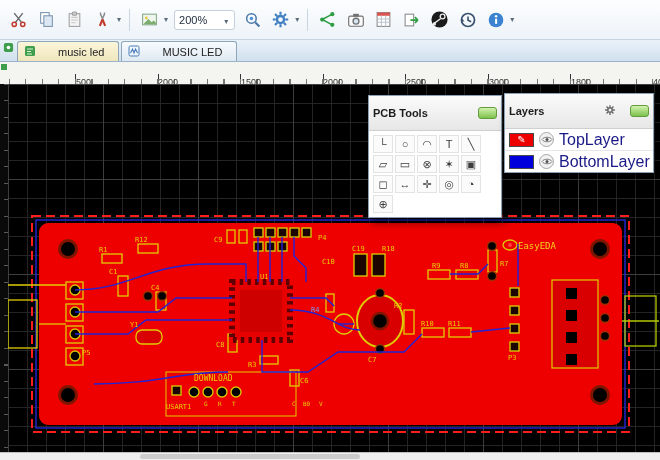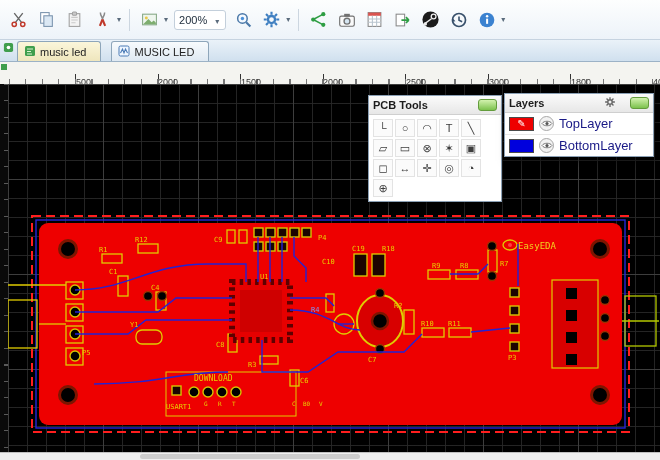--- a/index.html
+++ b/index.html
@@ -8,30 +8,30 @@
 
   
   .toolbar{position:absolute;top:0;left:0;width:660px;height:40px;box-sizing:border-box;
            background:linear-gradient(#fdfefe,#edf3f9);border-bottom:1px solid #c6d3e0;
            display:flex;align-items:center;padding:0 5px;gap:1px;}
   .tbtn{width:27px;height:27px;display:flex;align-items:center;justify-content:center;
         border-radius:3px;flex:0 0 auto;}
   .tbtn svg{display:block;}
   .caret{font-size:8px;color:#5a6b7c;margin:0 2px 0 0;flex:0 0 auto;}
   .sep{width:1px;height:22px;background:#ccd6e0;margin:0 5px;flex:0 0 auto;}
-  .zoom-select{display:flex;align-items:flex-end;gap:8px;font-size:11px;color:#1c2b3a;
+  .zoom-select{display:flex;align-items:flex-end;gap:17px;font-size:11px;color:#1c2b3a;
                padding:3px 4px;border:1px solid #c3cfdb;border-radius:3px;background:#fff;margin:0 3px;}
 
   
   .tabbar{position:absolute;top:40px;left:0;width:660px;height:22px;box-sizing:border-box;
           background:linear-gradient(#eaf2f9,#d0e0ee);border-bottom:1px solid #9cb2c6;
           display:flex;align-items:flex-end;padding-left:2px;}
   .proj-icon{margin:0 3px 4px 1px;}
-  .tab{height:19px;display:flex;align-items:center;gap:4px;padding:0 14px 0 6px;font-size:11px;
-       color:#222;border:1px solid #8ea6ba;border-bottom:none;border-radius:3px 3px 0 0;margin-right:10px;}
+  .tab{height:19px;display:flex;align-items:center;gap:22px;padding:0 14px 0 6px;font-size:11px;
+       color:#222;border:1px solid #8ea6ba;border-bottom:none;border-radius:3px 3px 0 0;margin-right:2px;}
   .tab.active{background:linear-gradient(#fbf6da,#efe6bd);}
   .tab.inactive{background:linear-gradient(#f8fbfd,#dfe9f2);}
 
   
   .corner{position:absolute;top:62px;left:0;width:8px;height:22px;background:#f4f4f0;
           border-bottom:1px solid #8a8a8a;}
   .corner i{display:block;width:6px;height:6px;background:#3f9e4d;margin:2px 0 0 1px;}
   .hruler{position:absolute;top:62px;left:8px;width:652px;height:22px;background:#f4f4f0;
           border-bottom:1px solid #8a8a8a;overflow:hidden;
           background-image:
@@ -56,38 +56,38 @@
   .canvas svg{position:absolute;top:0;left:0;}
   #silk-texts text{font-family:"DejaVu Sans Mono",monospace;}
 
   
   .hscroll{position:absolute;top:452px;left:0;width:660px;height:8px;background:#efefef;border-top:1px solid #c0c0c0;}
   .hscroll .thumb{position:absolute;top:1px;left:140px;width:220px;height:5px;background:#cdcdcd;border-radius:3px;}
 
   
   .panel{position:absolute;background:#fff;border:1px solid #8ba0b5;
          box-shadow:3px 4px 8px rgba(0,0,0,.55);font-size:11px;z-index:10;}
-  .panel-header{height:18px;display:flex;align-items:center;gap:14px;padding:0 4px;
+  .panel-header{height:18px;display:flex;align-items:center;gap:14px;padding:8px 4px;
                 background:linear-gradient(#fbfbfb,#e7e7e7);border-bottom:1px solid #cfcfcf;
                 font-weight:bold;color:#1c1c1c;font-size:11px;}
   .panel-header .spacer{flex:1;}
   .min-btn{width:17px;height:10px;border-radius:3px;flex:0 0 auto;
            background:linear-gradient(#d2f2ae,#7cc24d);border:1px solid #639c3c;}
   #pcb-tools{left:368px;top:95px;width:132px;}
   .tool-grid{display:flex;flex-wrap:wrap;gap:2px;padding:4px;}
   .tool{width:18px;height:16px;display:flex;align-items:center;justify-content:center;
         font-size:11px;line-height:1;color:#3c3c3c;background:#fbfbfb;border:1px solid #e3e3e3;}
   #layers-panel{left:504px;top:93px;width:148px;}
   .layer-row{height:21px;display:flex;align-items:center;gap:5px;padding:0 4px;border-bottom:1px solid #e6e6e6;}
   .layer-row:last-child{border-bottom:none;}
   .swatch{width:25px;height:14px;border:1px solid #4a4a4a;box-sizing:border-box;flex:0 0 auto;
           display:flex;align-items:center;justify-content:center;color:#fff;font-size:10px;line-height:1;}
   .eye{width:15px;height:15px;border-radius:50%;background:#f2f2f2;border:1px solid #a8a8a8;
        display:flex;align-items:center;justify-content:center;flex:0 0 auto;box-sizing:border-box;}
-  .layer-label{color:#1a1a86;font-size:13px;white-space:nowrap;}
+  .layer-label{color:#1a1a86;font-size:16px;white-space:nowrap;}
 </style>
 </head>
 <body>
 
 <div class="toolbar">
   <span class="tbtn">
     <svg width="17" height="17" viewBox="0 0 16 16">
         <path d="M4 2 L11 11 M12 2 L5 11" stroke="#666" stroke-width="1.3" fill="none"></path>
         <circle cx="4" cy="12.5" r="2" fill="none" stroke="#c0392b" stroke-width="1.4"></circle>
         <circle cx="12" cy="12.5" r="2" fill="none" stroke="#c0392b" stroke-width="1.4"></circle>

